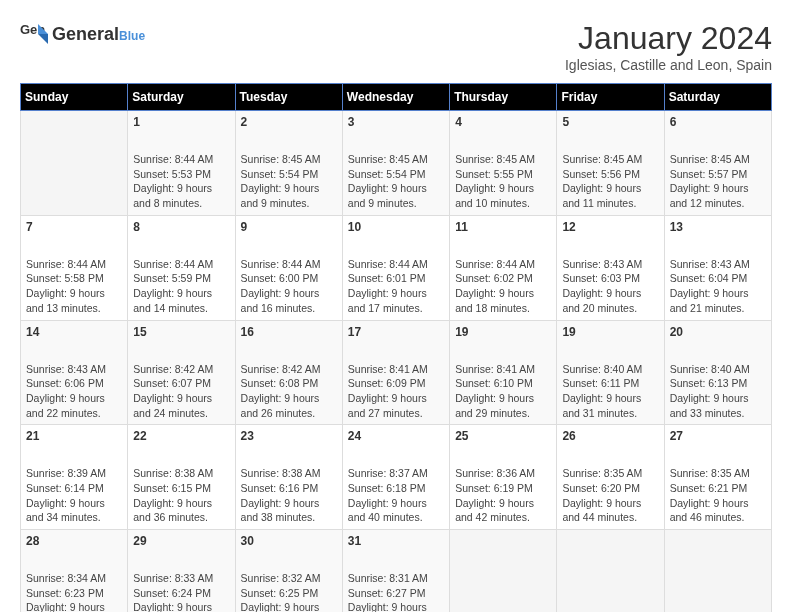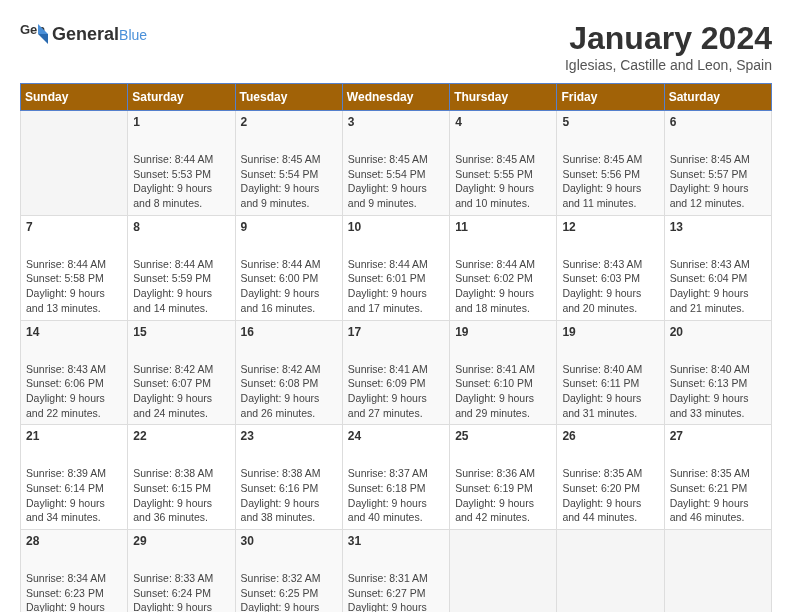--- a/index.html
+++ b/index.html
@@ -21,47 +21,47 @@
       align-items: center;
       gap: 4px;
     }
     .logo-text-general {
       font-size: 18px;
       font-weight: bold;
       color: #333;
       text-align: right;
     }
     .logo-text-blue {
-      font-size: 14px;
-      font-weight: normal;
+      font-size: 12px;
+      font-weight: bold;
       color: #4a90d9;
     }
     .logo-icon {
       width: 28px;
       height: 28px;
     }
     .title-area {
       text-align: right;
     }
     .main-title {
       font-size: 32px;
-      font-weight: bold;
+      font-weight: normal;
       color: #333;
     }
     .subtitle {
       font-size: 14px;
       color: #555;
     }
     .calendar {
       width: 100%;
       border-collapse: collapse;
       font-size: 11px;
     }
     .calendar thead tr th {
-      background-color: #a16207;
+      background-color: #000000;
       color: #fff;
       padding: 6px 4px;
       text-align: left;
       font-size: 12px;
       border: 1px solid #5580cc;
     }
     .calendar tbody tr td {
       border: 1px solid #ddd;
       padding: 4px 5px;
       vertical-align: top;

